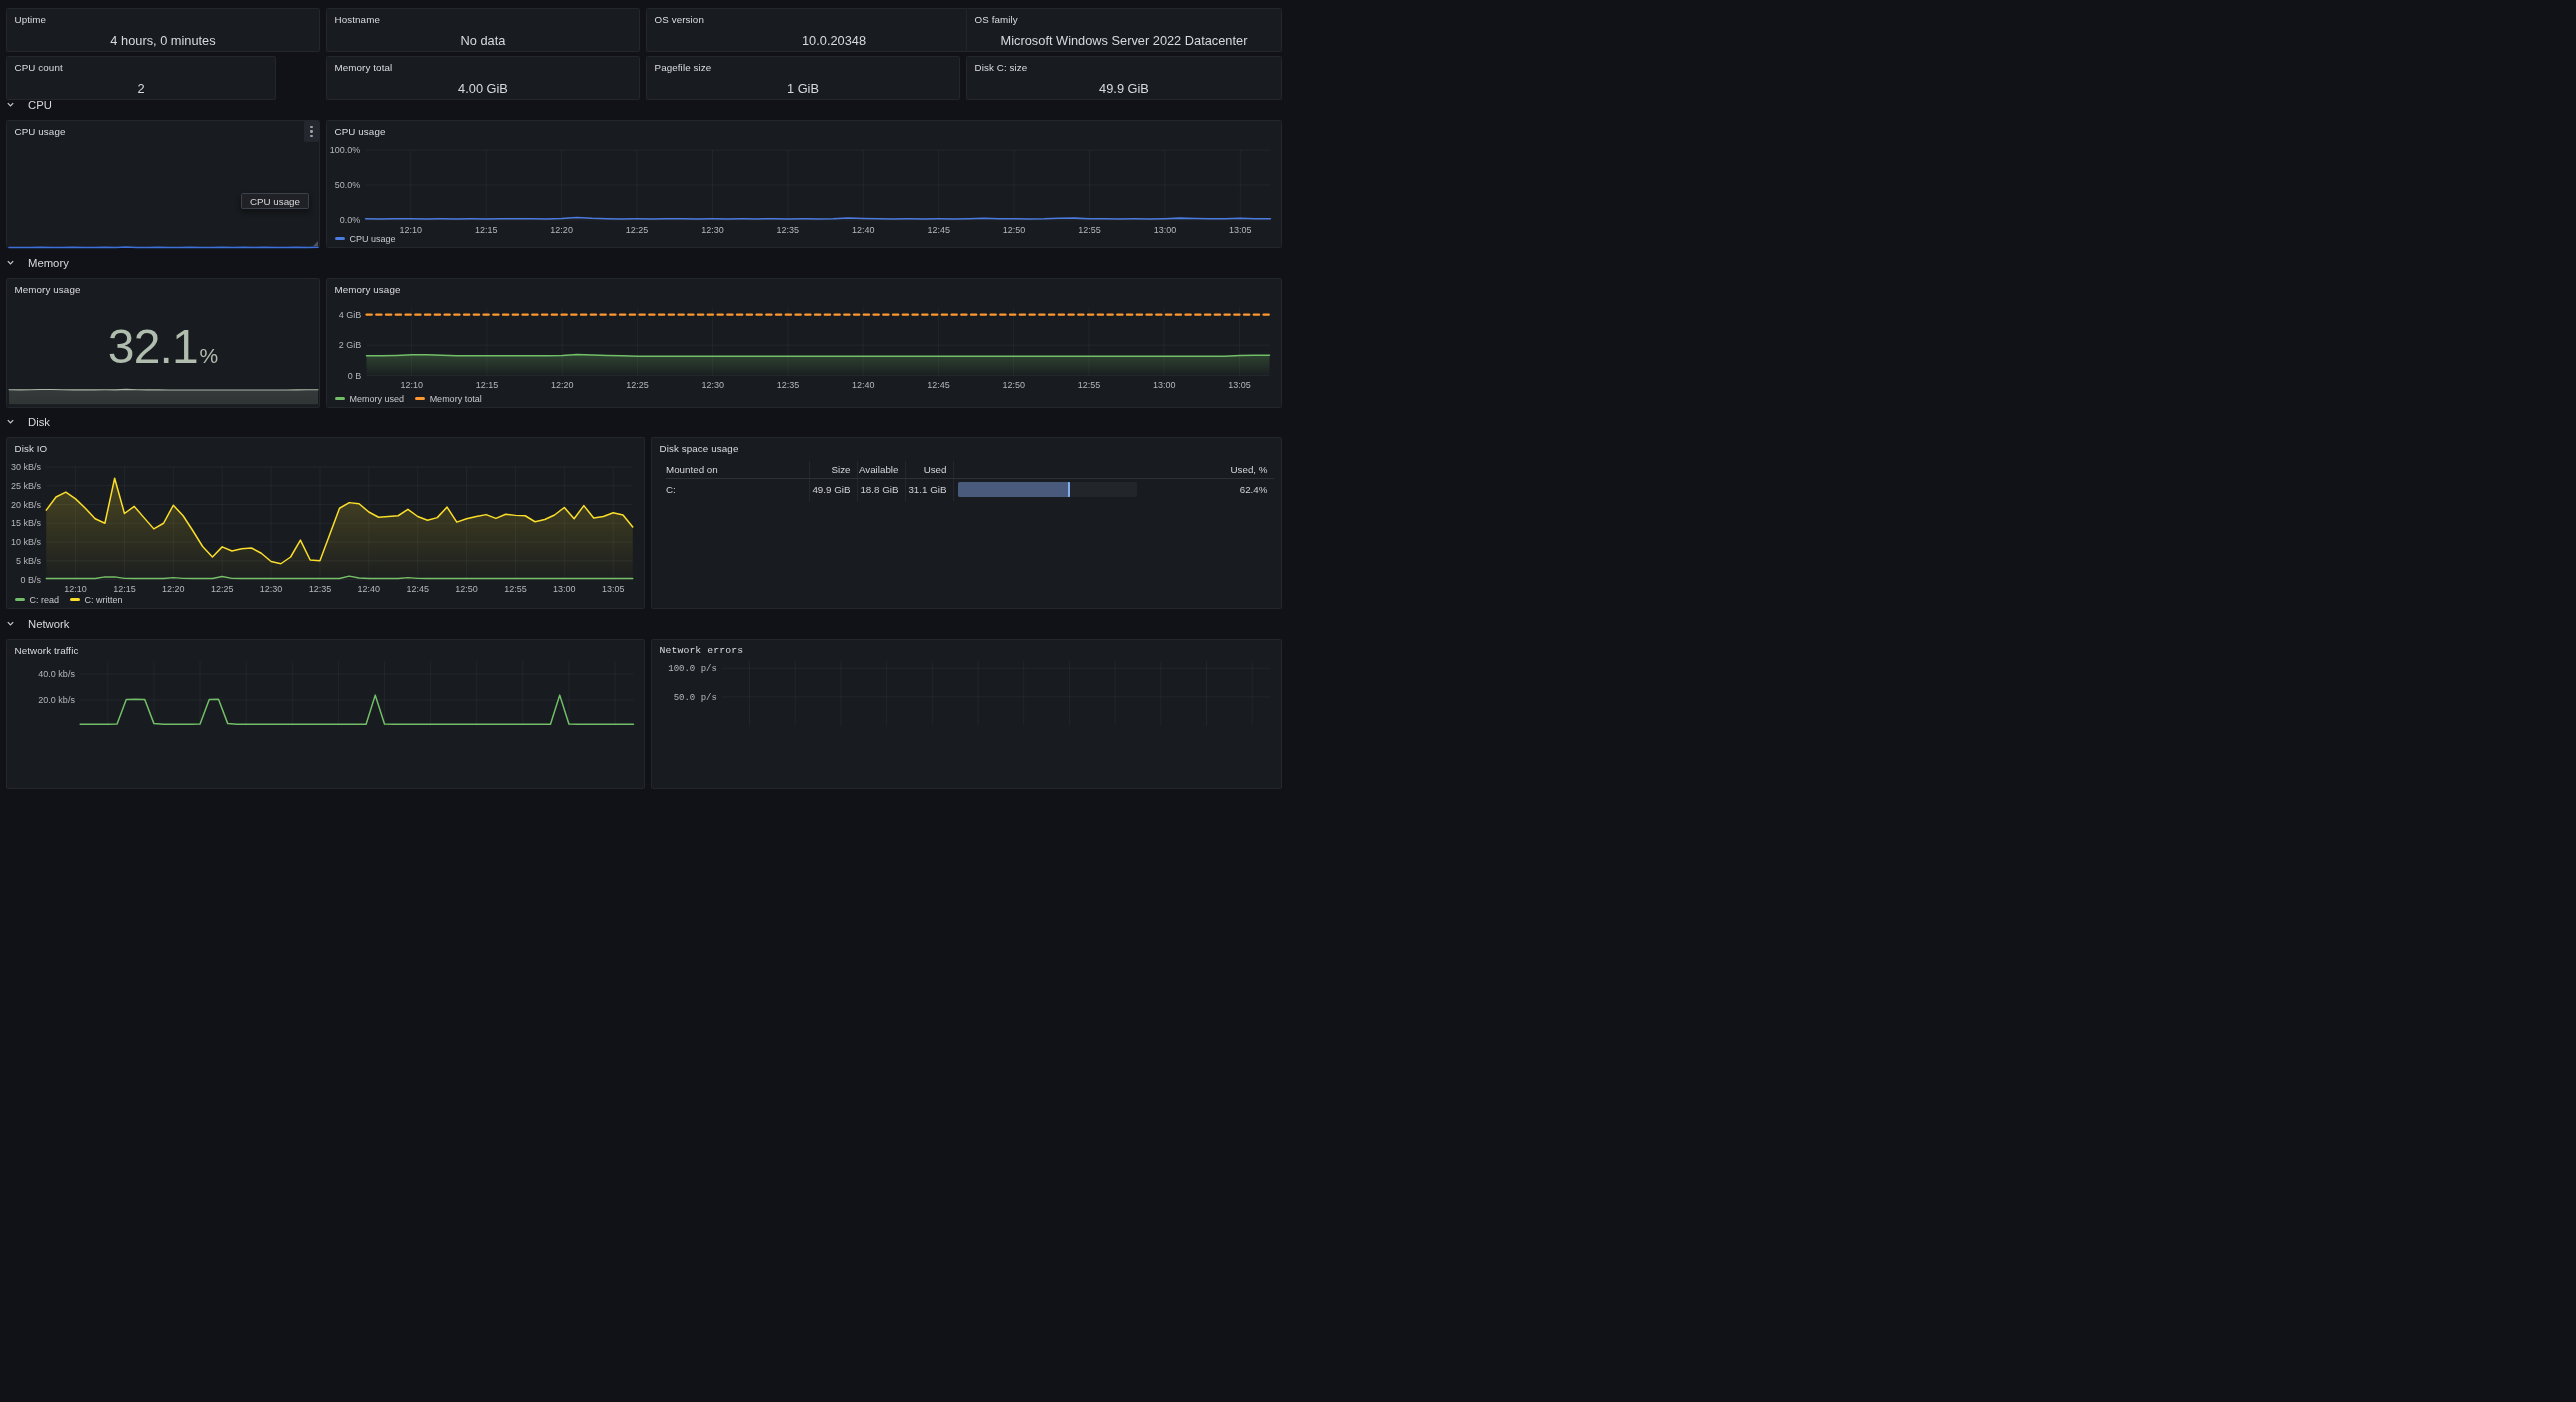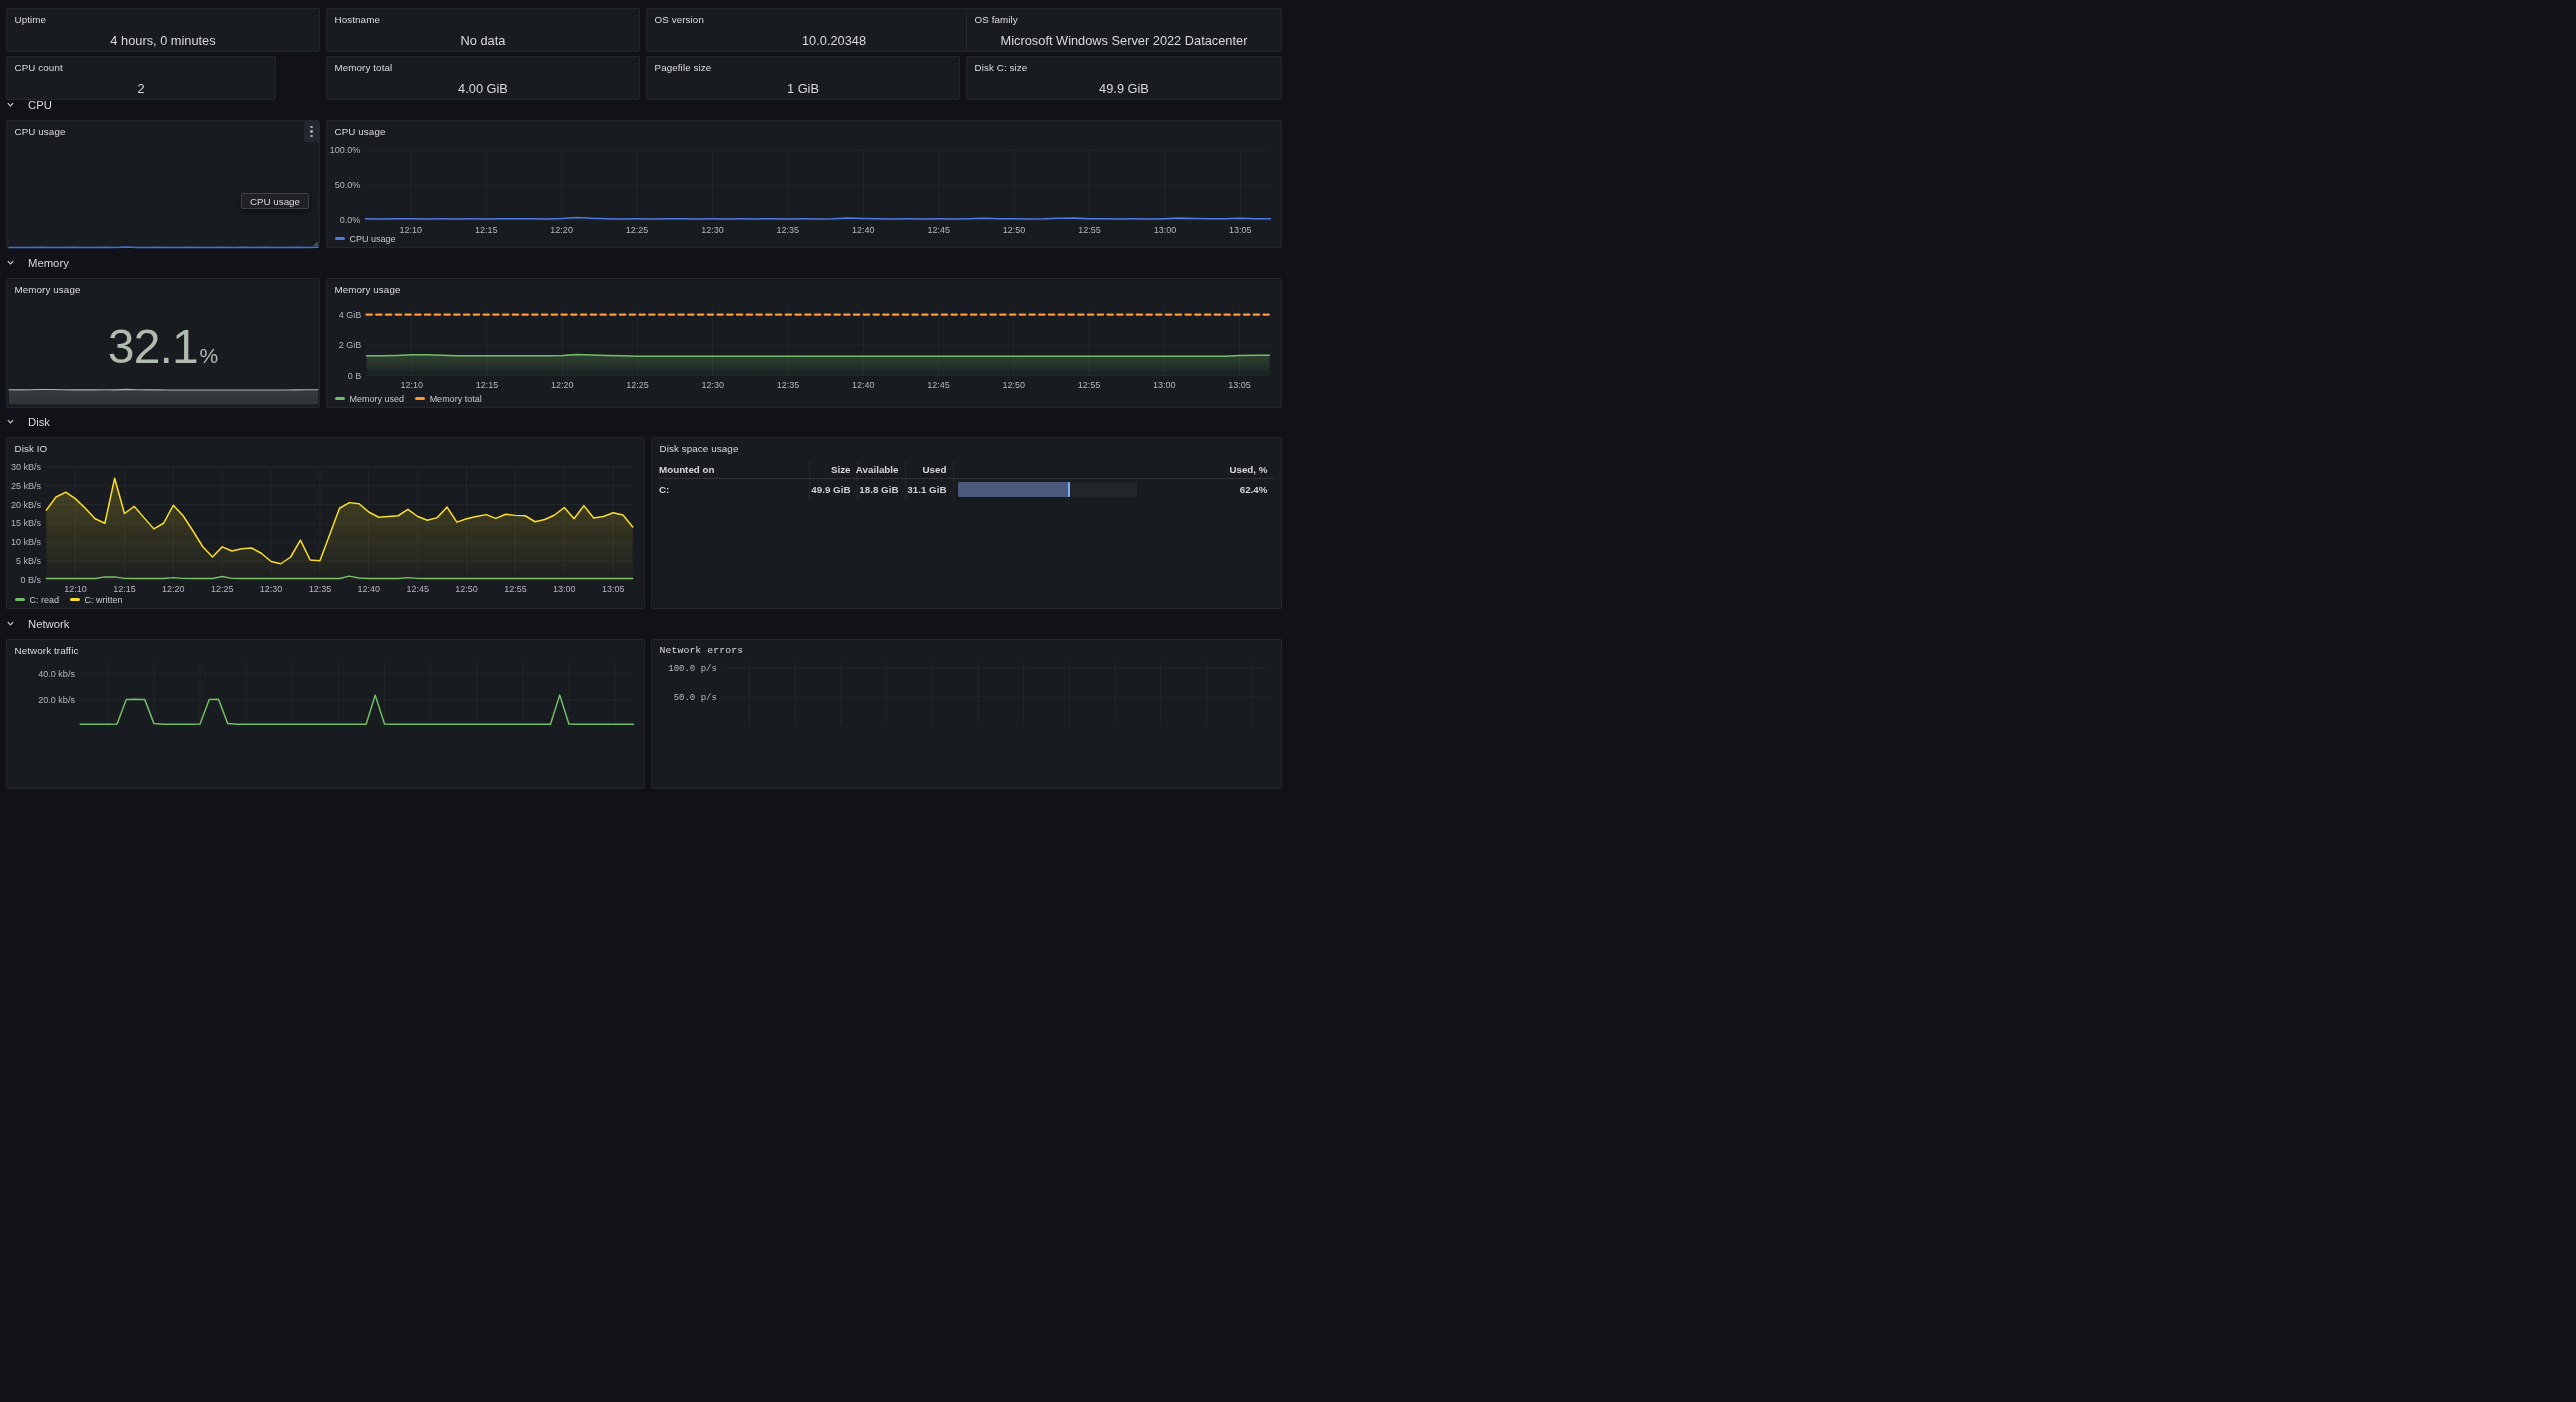--- a/index.html
+++ b/index.html
@@ -26,21 +26,21 @@
   .sec-label{font-size:11.3px;font-weight:500;color:#d8d9da;}
   .chev{width:9px;height:9px;margin-top:0.8px;}
   
   .chart-box{position:absolute;left:0.8px;right:0.8px;top:19.5px;bottom:0.8px;}
   .chart-box svg{display:block;overflow:hidden;}
   .net-box{bottom:auto !important;height:128px;}
   .legend{position:absolute;left:6.8px;bottom:2.3px;display:flex;gap:10.5px;align-items:center;font-size:9px;color:#c9cad0;white-space:nowrap;}
   .legend-item{display:flex;align-items:center;cursor:pointer;}
   .legend-marker{display:inline-block;width:10.5px;height:3px;border-radius:1.5px;margin-right:4.5px;}
   
-  .table-wrap{position:absolute;top:23px;left:7px;right:7.5px;font-weight:bold;}
+  .table-wrap{position:absolute;top:23px;left:14px;right:7.5px;}
   .thead,.trow{display:grid;grid-template-columns:1fr 48px 48px 48px 189px 132px;align-items:center;}
   .thead{height:16.5px;border-bottom:0.8px solid rgba(204,204,220,0.12);font-size:9.8px;color:#d6d7db;}
   .trow{height:22.5px;font-size:9.8px;color:#d0d1d6;}
   .cell-r{text-align:right;padding-right:6px;}
   .sep{border-left:0.8px solid rgba(204,204,220,0.07);align-self:stretch;display:flex;align-items:center;justify-content:flex-end;padding-right:6px;box-sizing:border-box;}
   .cell-bar{border-left:0.8px solid rgba(204,204,220,0.07);align-self:stretch;display:flex;align-items:center;padding:0 4.5px;box-sizing:border-box;}
   .bar-track{position:relative;width:100%;height:15px;background:rgba(204,204,220,0.06);border-radius:1.5px;overflow:hidden;}
   .bar-fill{position:absolute;left:0;top:0;bottom:0;background:#495a7d;border-right:2.3px solid #85abf1;border-radius:0.8px;box-sizing:border-box;}
   
   .p-uptime{left:6px;top:8.3px;width:314px;height:44px;}

